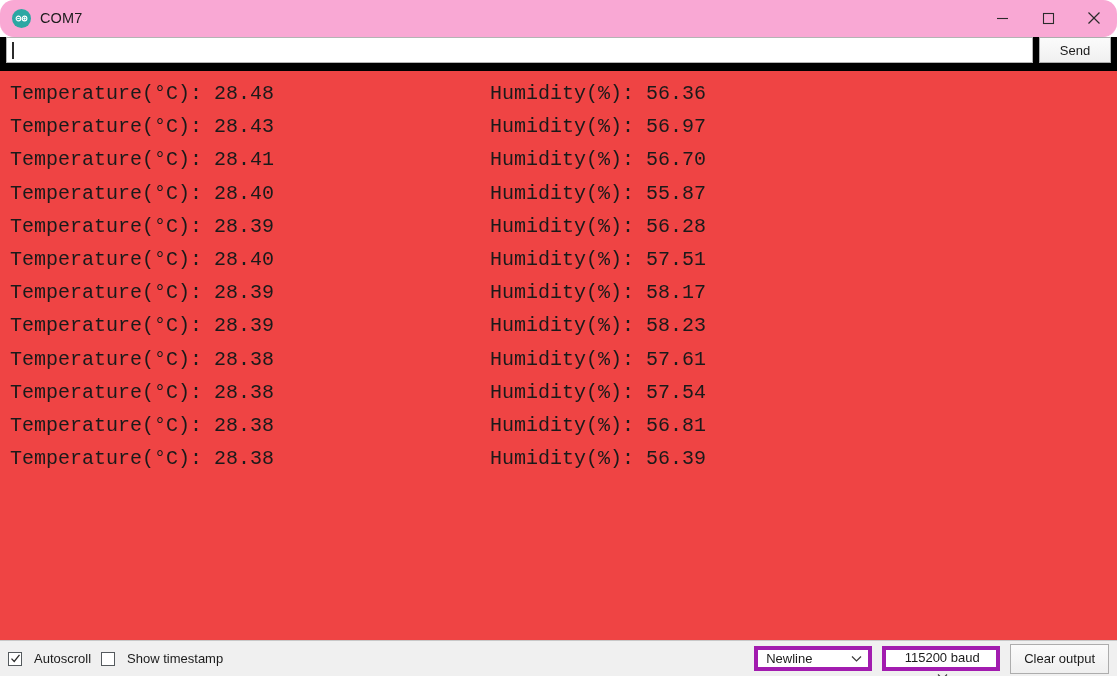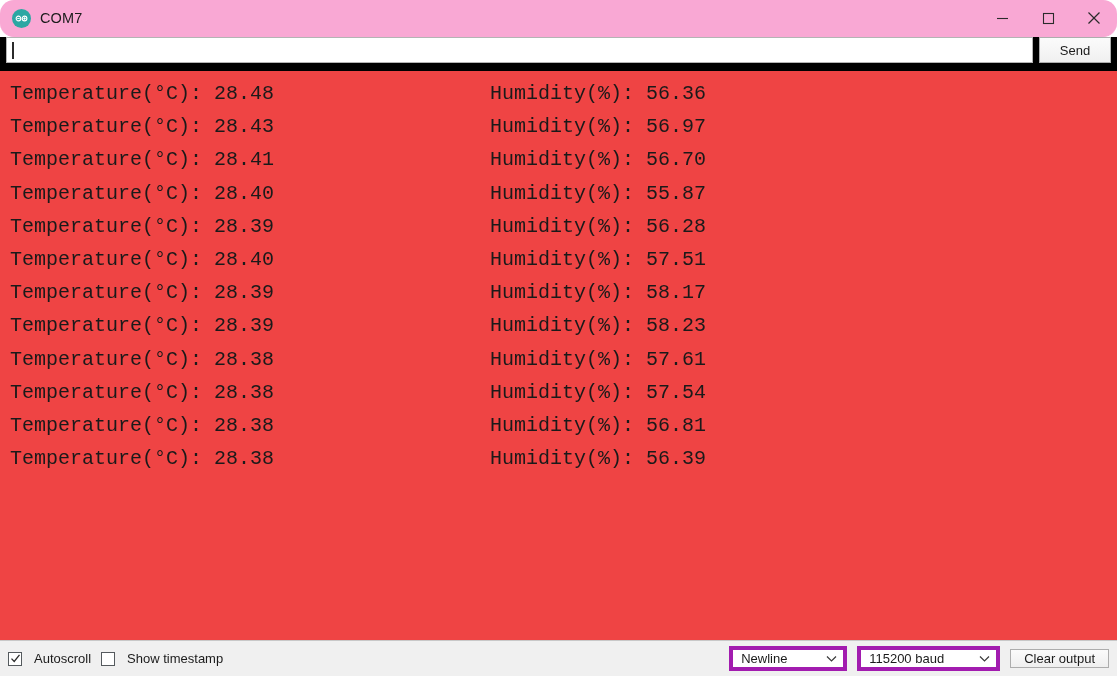--- a/index.html
+++ b/index.html
@@ -199,24 +199,24 @@
     gap: 8px;
     cursor: default;
   }
   .select-label {
     font-size: 13px;
     color: #1b1b1b;
     white-space: nowrap;
     flex: 1;
   }
   .select.newline { width: 118px; }
-  .select.baud { width: 143px; }
+  .select.baud { width: 118px; flex-direction: column; }
   .chev { display: block; flex-shrink: 0; }
   .clear-button {
-    height: 19px;
+    height: 30px;
     padding: 0 13px;
     box-sizing: border-box;
     border: 1px solid #adadad;
     background: linear-gradient(#fbfbfb, #efefef);
     font-size: 13px;
     color: #1b1b1b;
     display: flex;
     align-items: center;
     justify-content: center;
     cursor: default;

